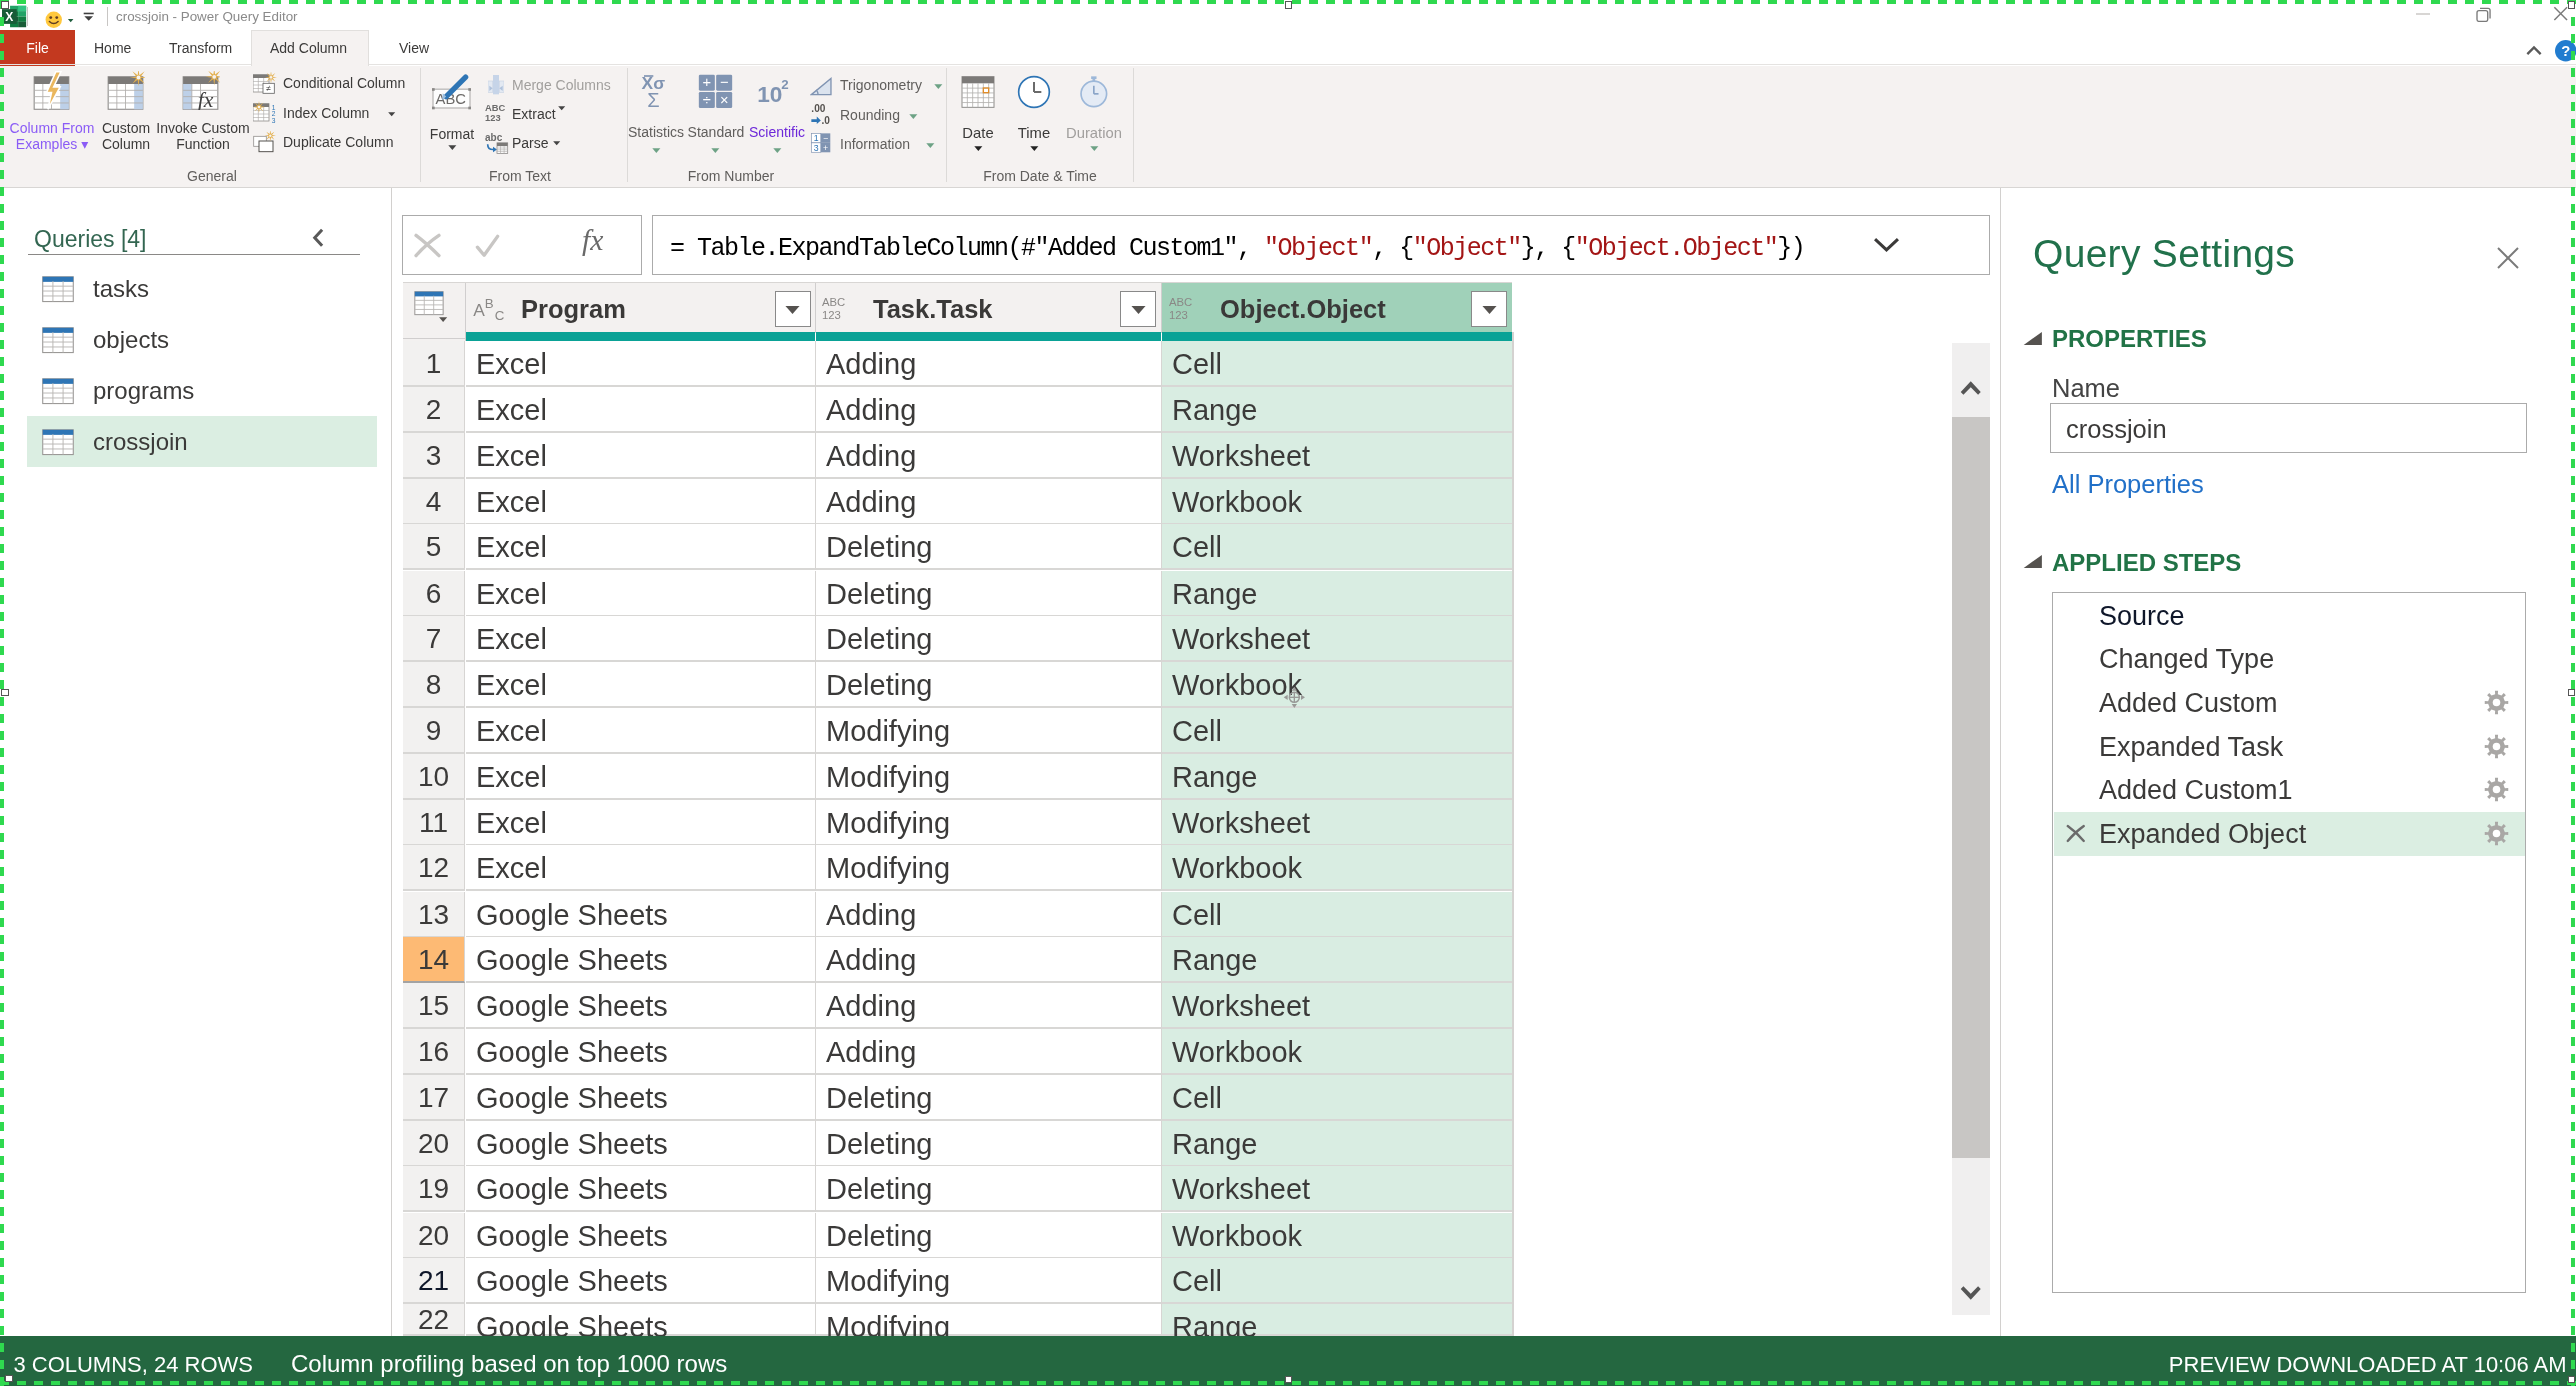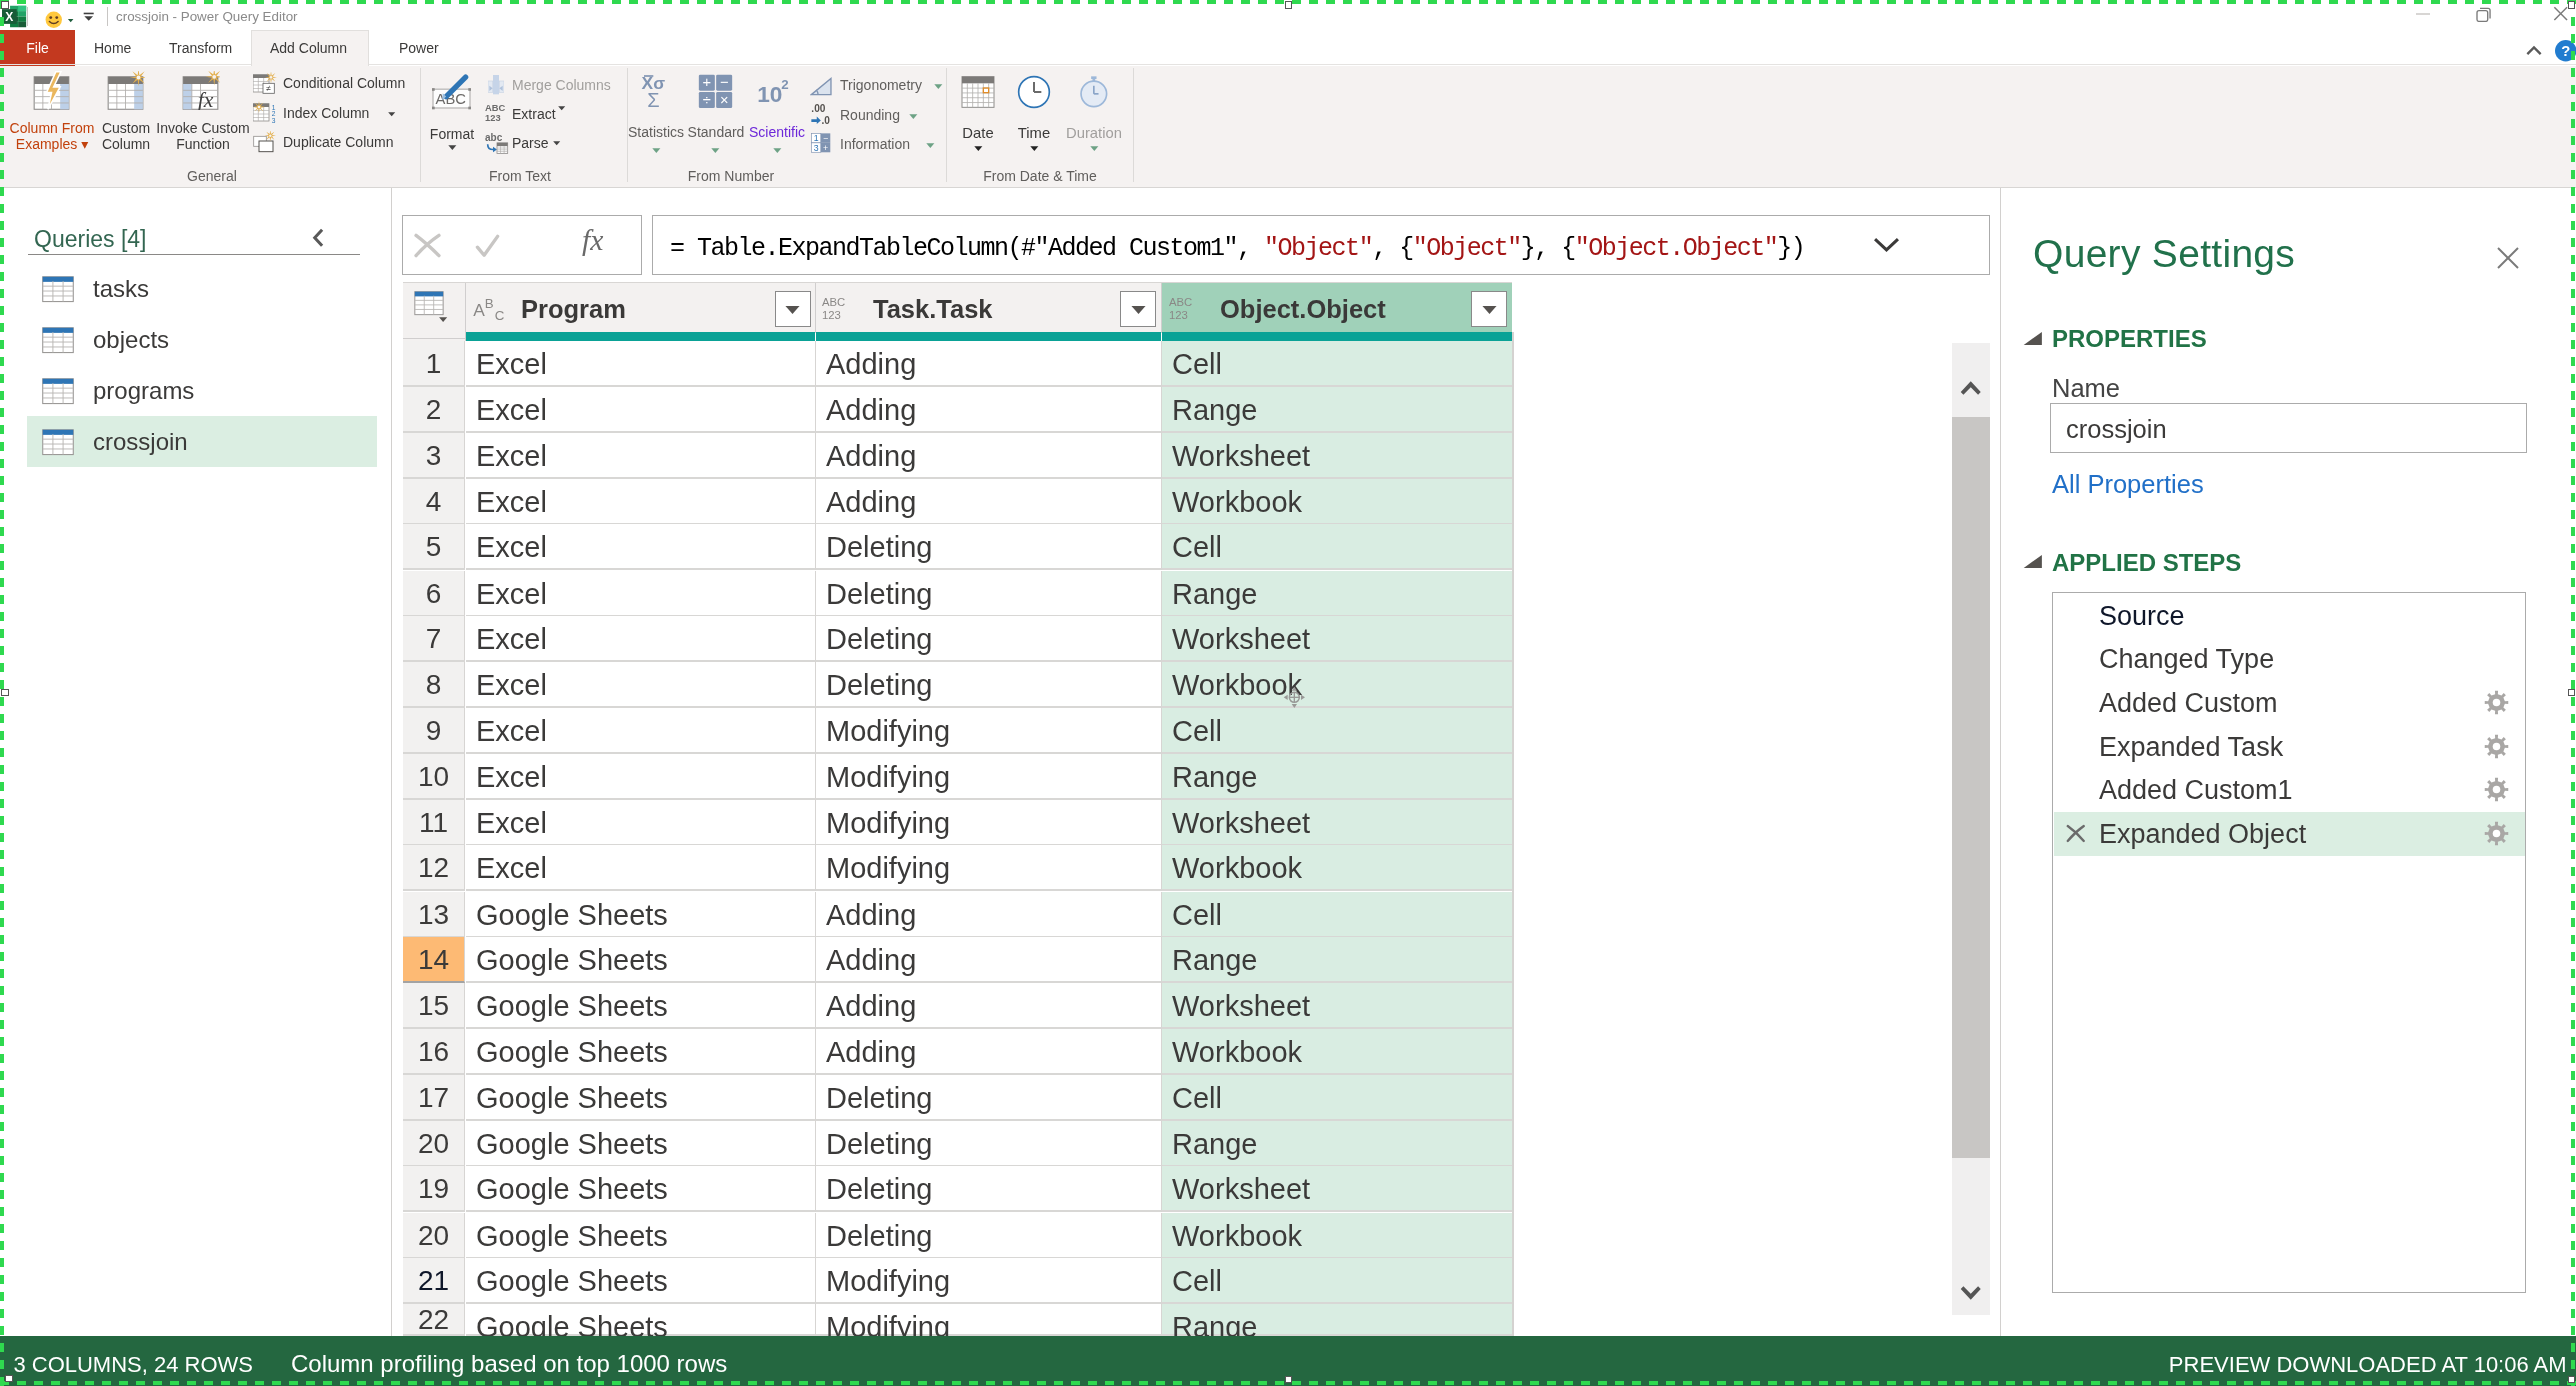--- a/index.html
+++ b/index.html
@@ -44,21 +44,21 @@
 <svg class="a" style="left:2553px;top:6px" width="15.4" height="15.4" viewBox="0 0 23 23">
 <line x1="2" y1="2" x2="21" y2="21" stroke="#7a7a7a" stroke-width="2.2"></line>
 <line x1="21" y1="2" x2="2" y2="21" stroke="#7a7a7a" stroke-width="2.2"></line>
 </svg>
 <div class="a" style="left:0;top:30px;width:2576px;height:36px;background:#fff"></div>
 <div class="a" style="left:0;top:30px;width:75px;height:36px;background:#c3391f;color:#fff;font-size:14px;text-align:center;line-height:36px">File</div>
 <div class="a" style="left:251px;top:30px;width:118px;height:36px;background:#f5f2f1;border:0.7px solid #e1dfdd;border-bottom:none"></div>
 <div class="txt" style="left:94px;top:40px;font-size:14px;color:#3b3a39">Home</div>
 <div class="txt" style="left:169px;top:40px;font-size:14px;color:#3b3a39">Transform</div>
 <div class="txt" style="left:270px;top:40px;font-size:14px;color:#3b3a39">Add Column</div>
-<div class="txt" style="left:399px;top:40px;font-size:14px;color:#3b3a39">Power</div>
+<div class="txt" style="left:399px;top:40px;font-size:14px;color:#3b3a39">View</div>
 <svg class="a" style="left:2526px;top:44px" width="16" height="14.8" viewBox="0 0 24 22">
 <polyline points="2,15 12,5 22,15" fill="none" stroke="#5a5a5a" stroke-width="3.6"></polyline>
 </svg>
 <svg class="a" style="left:2555px;top:40px" width="21.5" height="21.5" viewBox="0 0 32 32">
 <circle cx="16" cy="16" r="16" fill="#217ccf"></circle>
 <text x="16" y="24" font-size="22" font-weight="bold" fill="#fff" text-anchor="middle">?</text>
 </svg>
 <div class="a" style="left:0;top:64px;width:251px;height:1.3px;background:#e5e3e1"></div>
 <div class="a" style="left:369px;top:64px;width:2207px;height:1.3px;background:#e5e3e1"></div>
 <div class="a" style="left:0;top:66px;width:2576px;height:122px;background:#f5f2f1;border-bottom:1.3px solid #d8d6d4"></div>
@@ -105,21 +105,21 @@
       <line x1="3" y1="26.75" x2="51" y2="26.75" stroke="#b0aeac" stroke-width="1.2"></line>
       <line x1="3" y1="35.5" x2="51" y2="35.5" stroke="#b0aeac" stroke-width="1.2"></line>
       <line x1="3" y1="44.25" x2="51" y2="44.25" stroke="#b0aeac" stroke-width="1.2"></line>
       <line x1="15" y1="18" x2="15" y2="53" stroke="#b0aeac" stroke-width="1.2"></line>
       <line x1="27" y1="18" x2="27" y2="53" stroke="#b0aeac" stroke-width="1.2"></line>
       <text x="34" y="50" font-size="30" font-style="italic" font-family="Liberation Serif" fill="#3f3f3f" text-anchor="middle">fx</text>
       <polygon points="46.0,-4.0 47.2,5.0 54.5,-0.5 49.0,6.8 58.0,8.0 49.0,9.2 54.5,16.5 47.2,11.0 46.0,20.0 44.8,11.0 37.5,16.5 43.0,9.2 34.0,8.0 43.0,6.8 37.5,-0.5 44.8,5.0" fill="#e3b04e"></polygon>
       <circle cx="46" cy="8" r="2.6" fill="#f5f2f1"></circle>
     </g>
   </svg>
-<div class="txt" style="left:52px;top:120px;font-size:14px;color:#c2410c;text-align:center;transform:translateX(-50%)">Column From<br>Examples ▾</div>
+<div class="txt" style="left:52px;top:120px;font-size:14px;color:#8b5cf6;text-align:center;transform:translateX(-50%)">Column From<br>Examples ▾</div>
 <div class="txt" style="left:126px;top:120px;font-size:14px;color:#3b3a39;text-align:center;transform:translateX(-50%)">Custom<br>Column</div>
 <div class="txt" style="left:203px;top:120px;font-size:14px;color:#3b3a39;text-align:center;transform:translateX(-50%)">Invoke Custom<br>Function</div>
 <svg class="a" style="left:253px;top:72px" width="24" height="24" viewBox="0 0 36 36">
     <g transform="translate(0,4)">
       <rect x="0" y="0" width="24" height="26" fill="#fff" stroke="#8e8c8a" stroke-width="1.2"></rect>
       <rect x="0" y="0" width="24" height="5" fill="#7c7a78"></rect>
       <line x1="0" y1="10.2" x2="24" y2="10.2" stroke="#b0aeac" stroke-width="1"></line>
       <line x1="0" y1="15.5" x2="24" y2="15.5" stroke="#b0aeac" stroke-width="1"></line>
       <line x1="0" y1="20.8" x2="24" y2="20.8" stroke="#b0aeac" stroke-width="1"></line>
       <line x1="8.0" y1="5" x2="8.0" y2="26" stroke="#b0aeac" stroke-width="1"></line>

